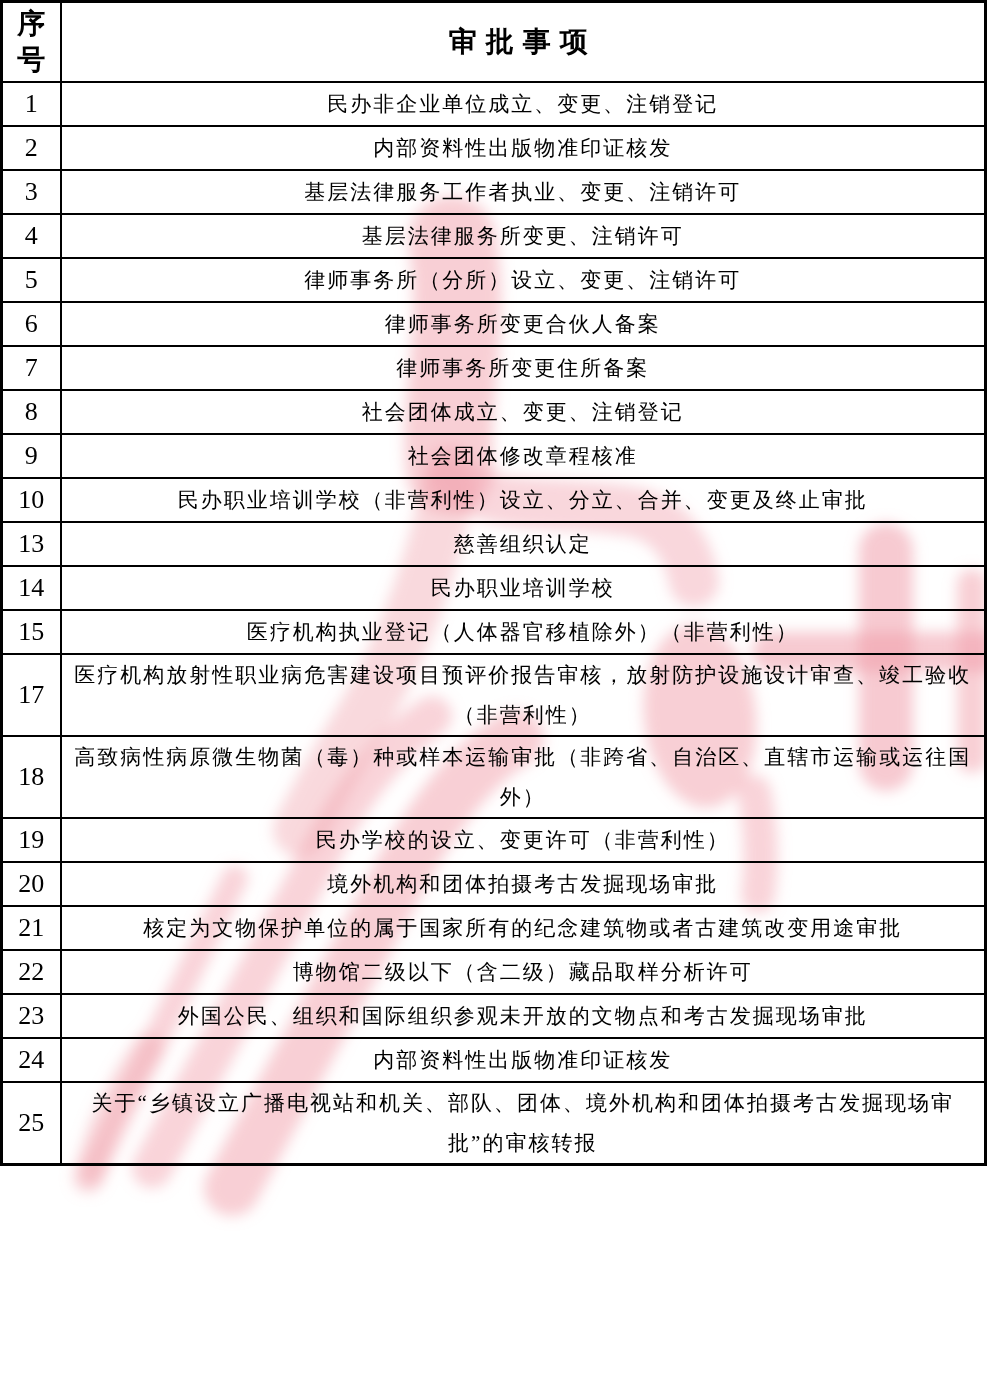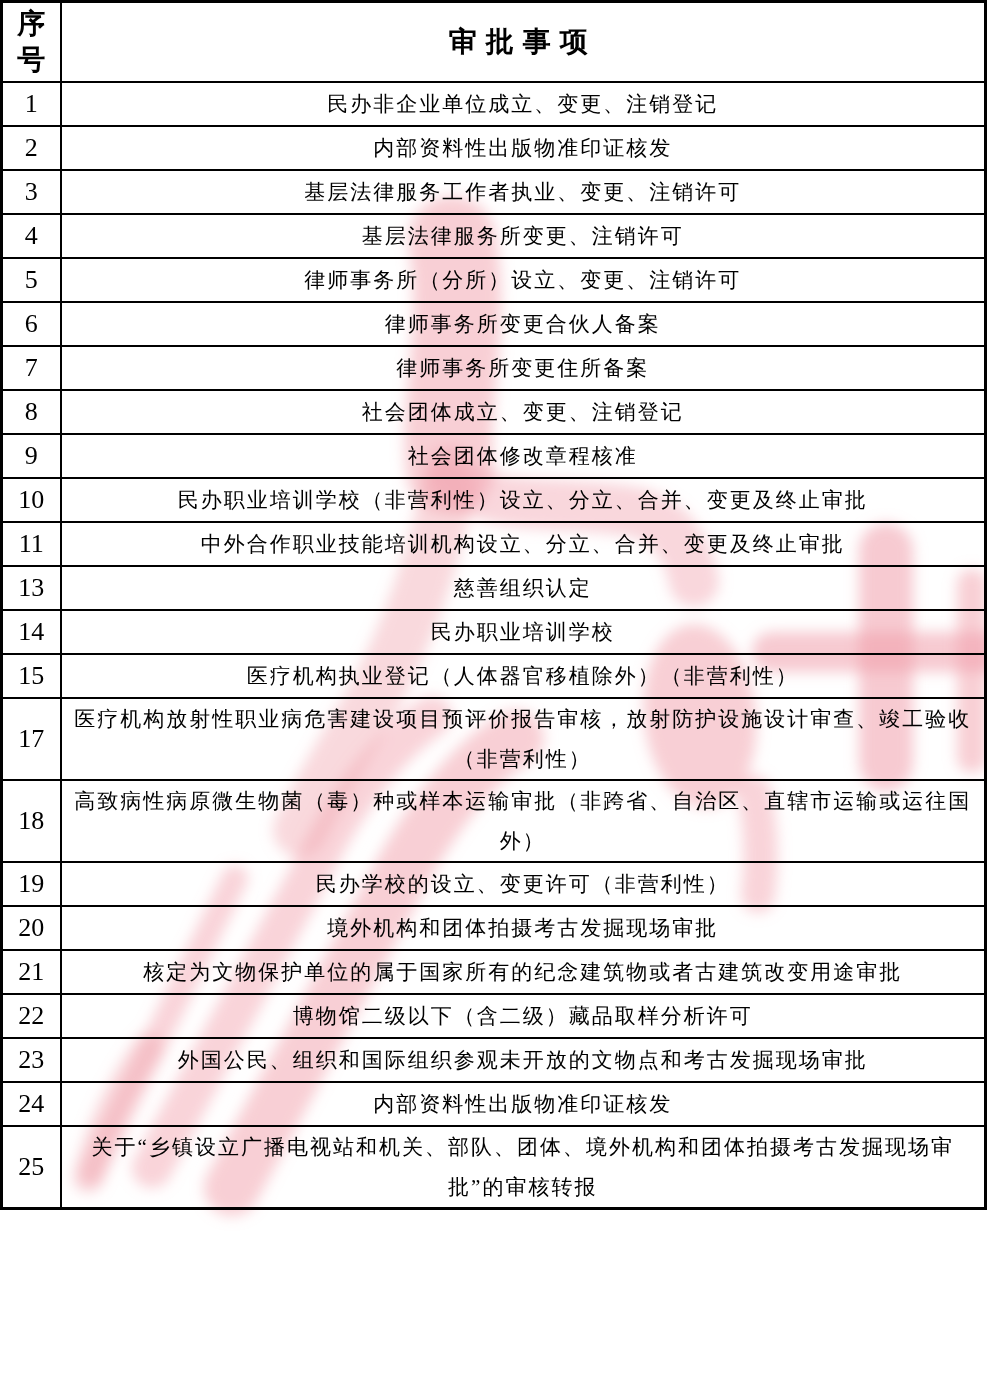--- a/index.html
+++ b/index.html
@@ -78,24 +78,20 @@
         </tr>
         <tr>
           <td class="num">9</td>
           <td class="item">社会团体修改章程核准</td>
         </tr>
         <tr>
           <td class="num">10</td>
           <td class="item">民办职业培训学校（非营利性）设立、分立、合并、变更及终止审批</td>
         </tr>
         <tr>
-          <td class="num">11</td>
-          <td class="item">中外合作职业技能培训机构设立、分立、合并、变更及终止审批</td>
-        </tr>
-        <tr>
           <td class="num">13</td>
           <td class="item">慈善组织认定</td>
         </tr>
         <tr>
           <td class="num">14</td>
           <td class="item">民办职业培训学校</td>
         </tr>
         <tr>
           <td class="num">15</td>
           <td class="item">医疗机构执业登记（人体器官移植除外）（非营利性）</td>

